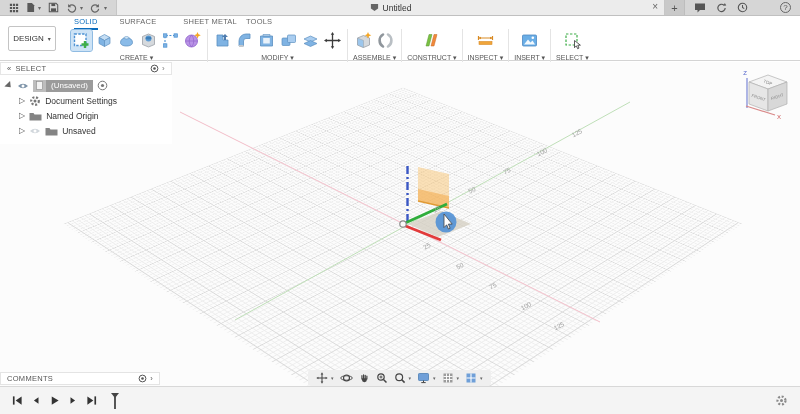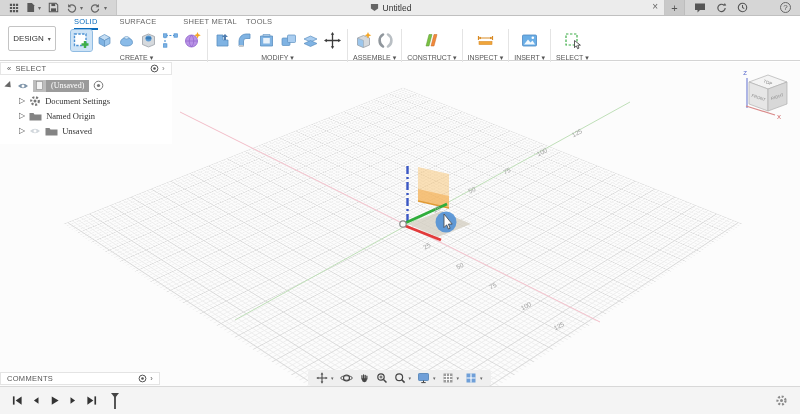--- a/index.html
+++ b/index.html
@@ -41,21 +41,21 @@
       linear-gradient(#ededed 1px, transparent 1px), linear-gradient(90deg,#ededed 1px, transparent 1px);
     background-size: 25px 25px, 25px 25px, 5px 5px, 5px 5px; }
   .scene { position:absolute; inset:0; width:100%; height:100%; }
 
   
   .browser { position:absolute; left:0; top:0; width:172px; background:rgba(255,255,255,.93); font-size:8.5px; color:#333; }
   .panel-head { height:13px; display:flex; align-items:center; gap:4px; padding:0 6px; font-size:7.5px; color:#555; letter-spacing:.3px; border:1px solid #e6e6e6; background:rgba(255,255,255,.96); }
   .panel-head .ph-right { margin-left:auto; display:flex; align-items:center; gap:3px; color:#555; }
   .panel-head .chev { font-size:8px; color:#777; }
   .tree { padding:3px 0 6px 5px; }
-  .trow { display:flex; align-items:center; gap:4px; height:15px;font-family:Liberation Serif, serif; }
+  .trow { display:flex; align-items:center; gap:4px; height:15px; }
   .trow.child { padding-left:14px; }
   .tri-exp { width:0; height:0; border-top:5px solid #666; border-left:4px solid transparent; border-right:4px solid transparent; transform:rotate(-45deg); }
   .tri-col { font-size:8px; color:#555; line-height:1; }
   .chip { display:flex; align-items:center; background:#9b9b9b; height:12px; }
   .chip .chip-ic { background:#bdbdbd; width:13px; height:12px; display:flex; align-items:center; justify-content:center; }
   .chip .chip-txt { color:#fff; font-size:8px; padding:0 5px; }
   .dim { opacity:.45; }
 
   
   .comments { position:absolute; left:0; bottom:1px; width:160px; height:13px; background:rgba(255,255,255,.96); border:1px solid #e4e4e4; display:flex; align-items:center; gap:4px; padding:0 6px; font-size:7.5px; color:#555; letter-spacing:.3px; }

